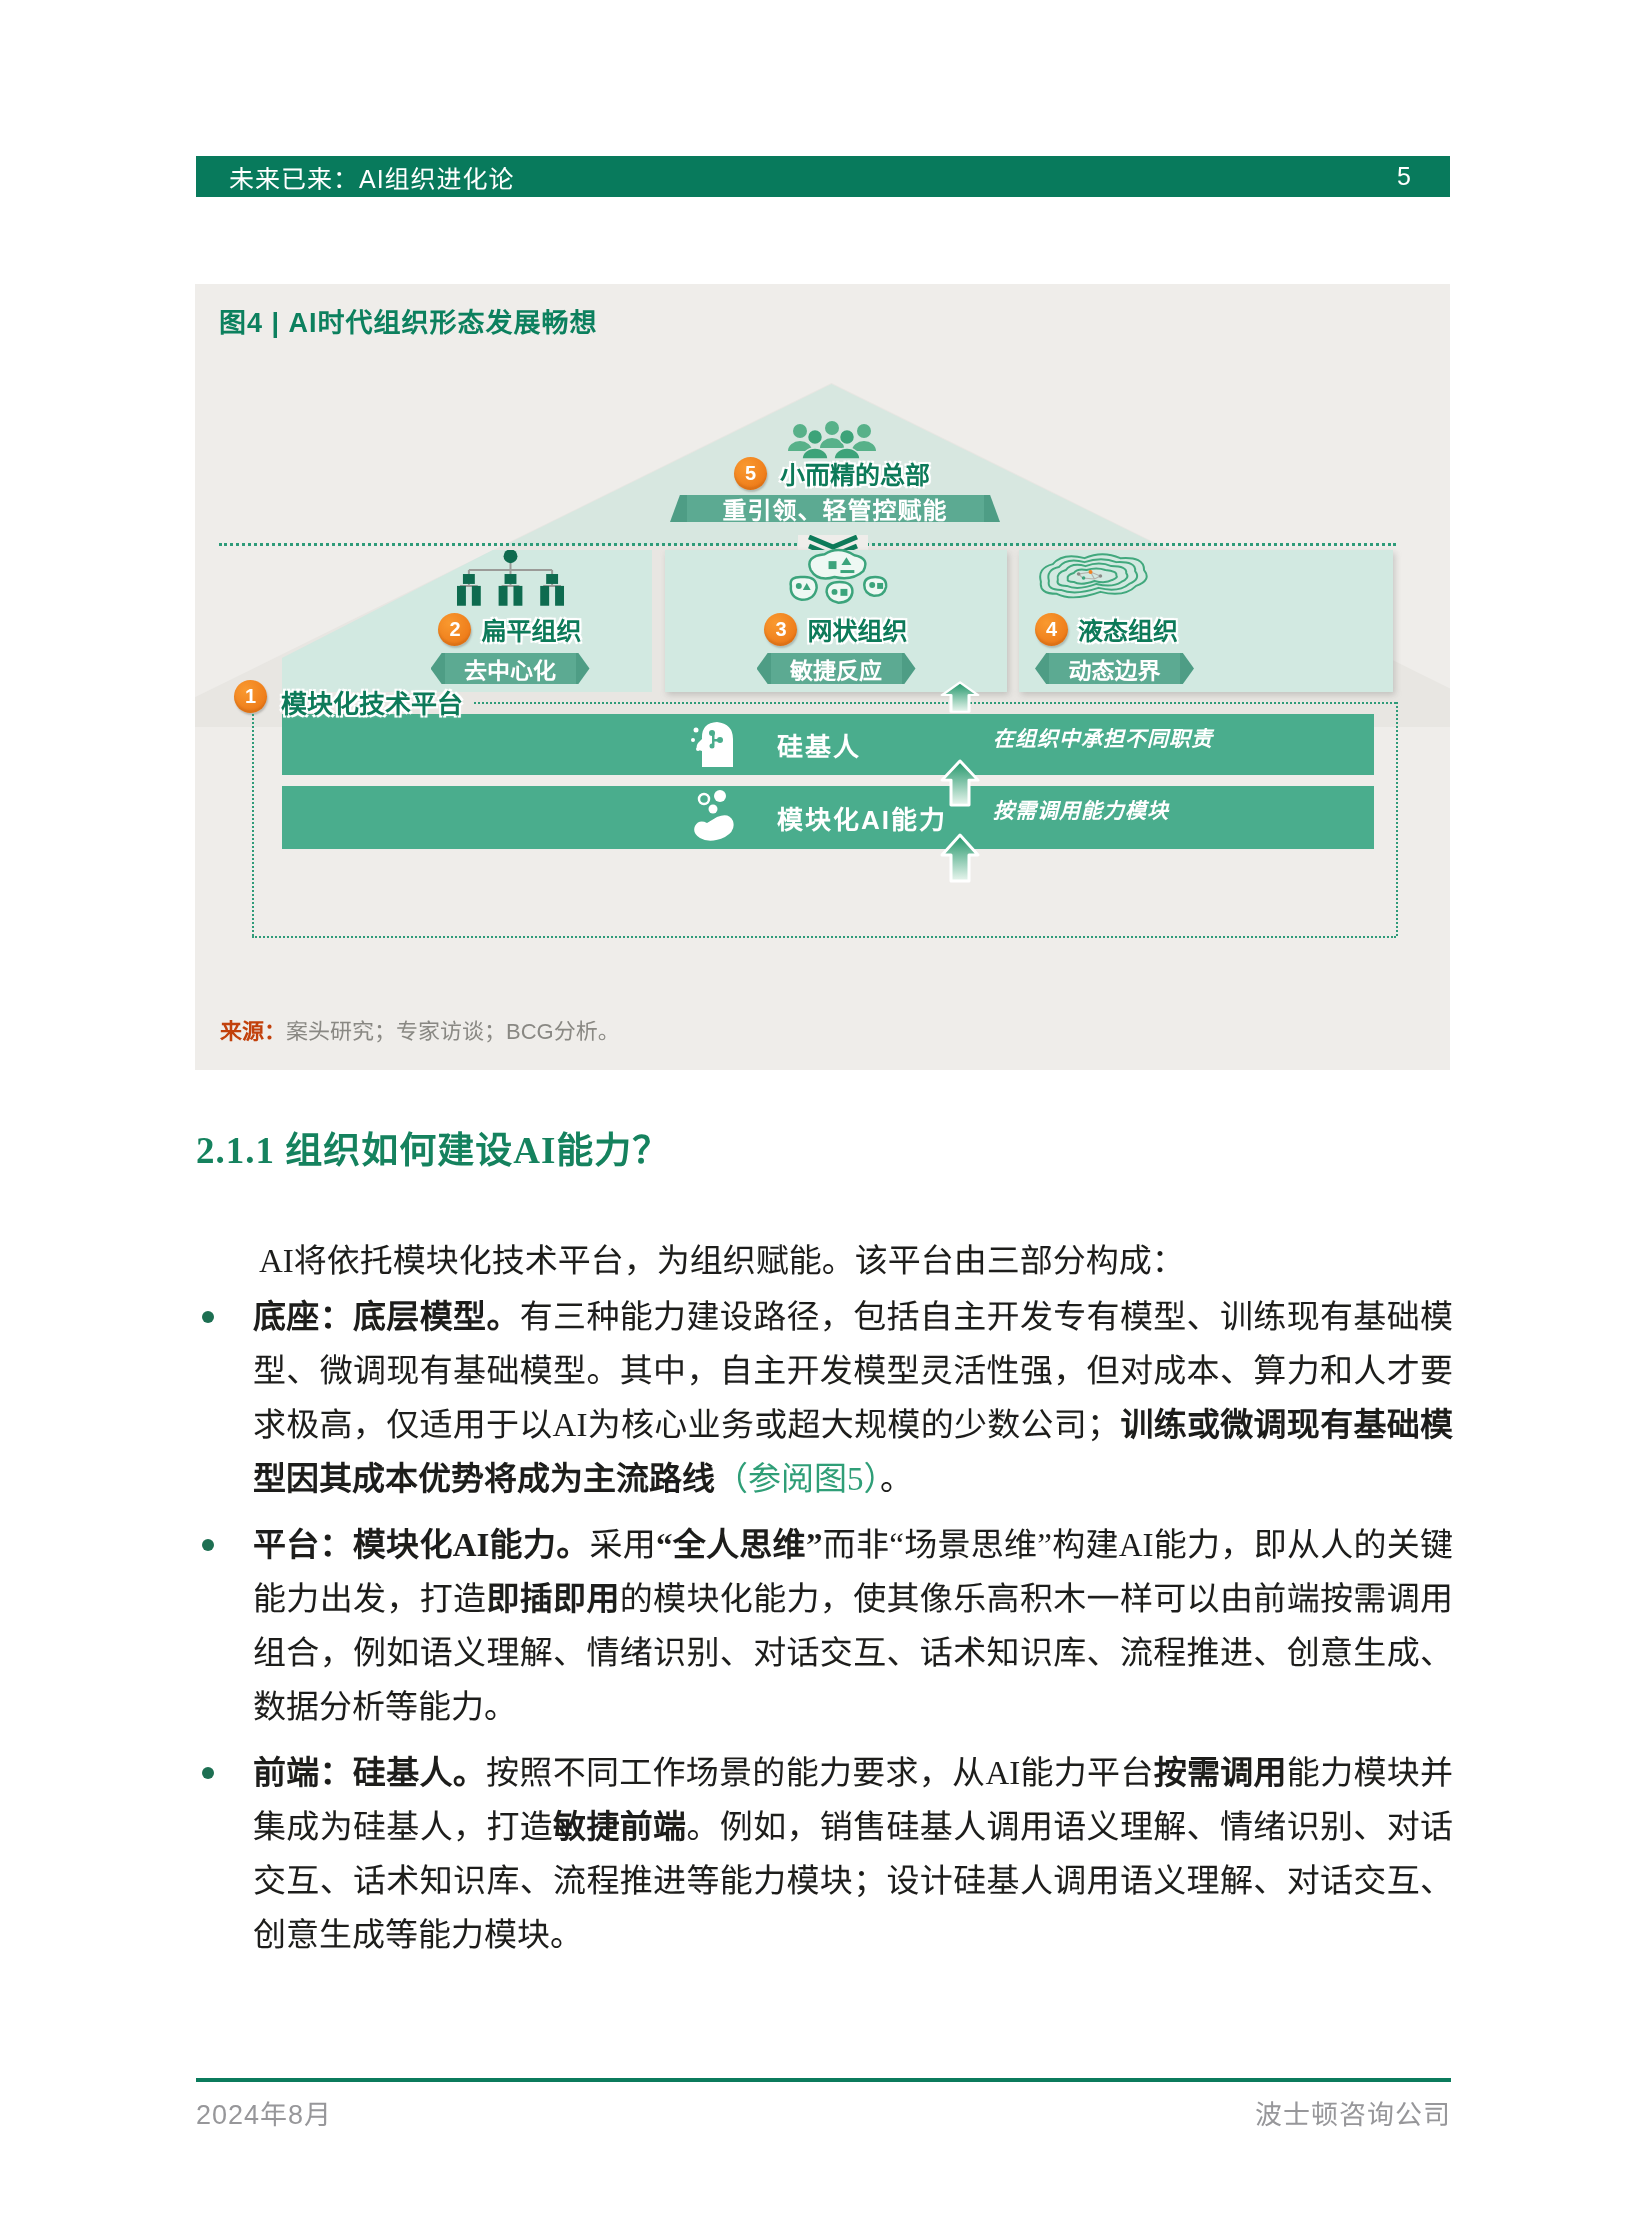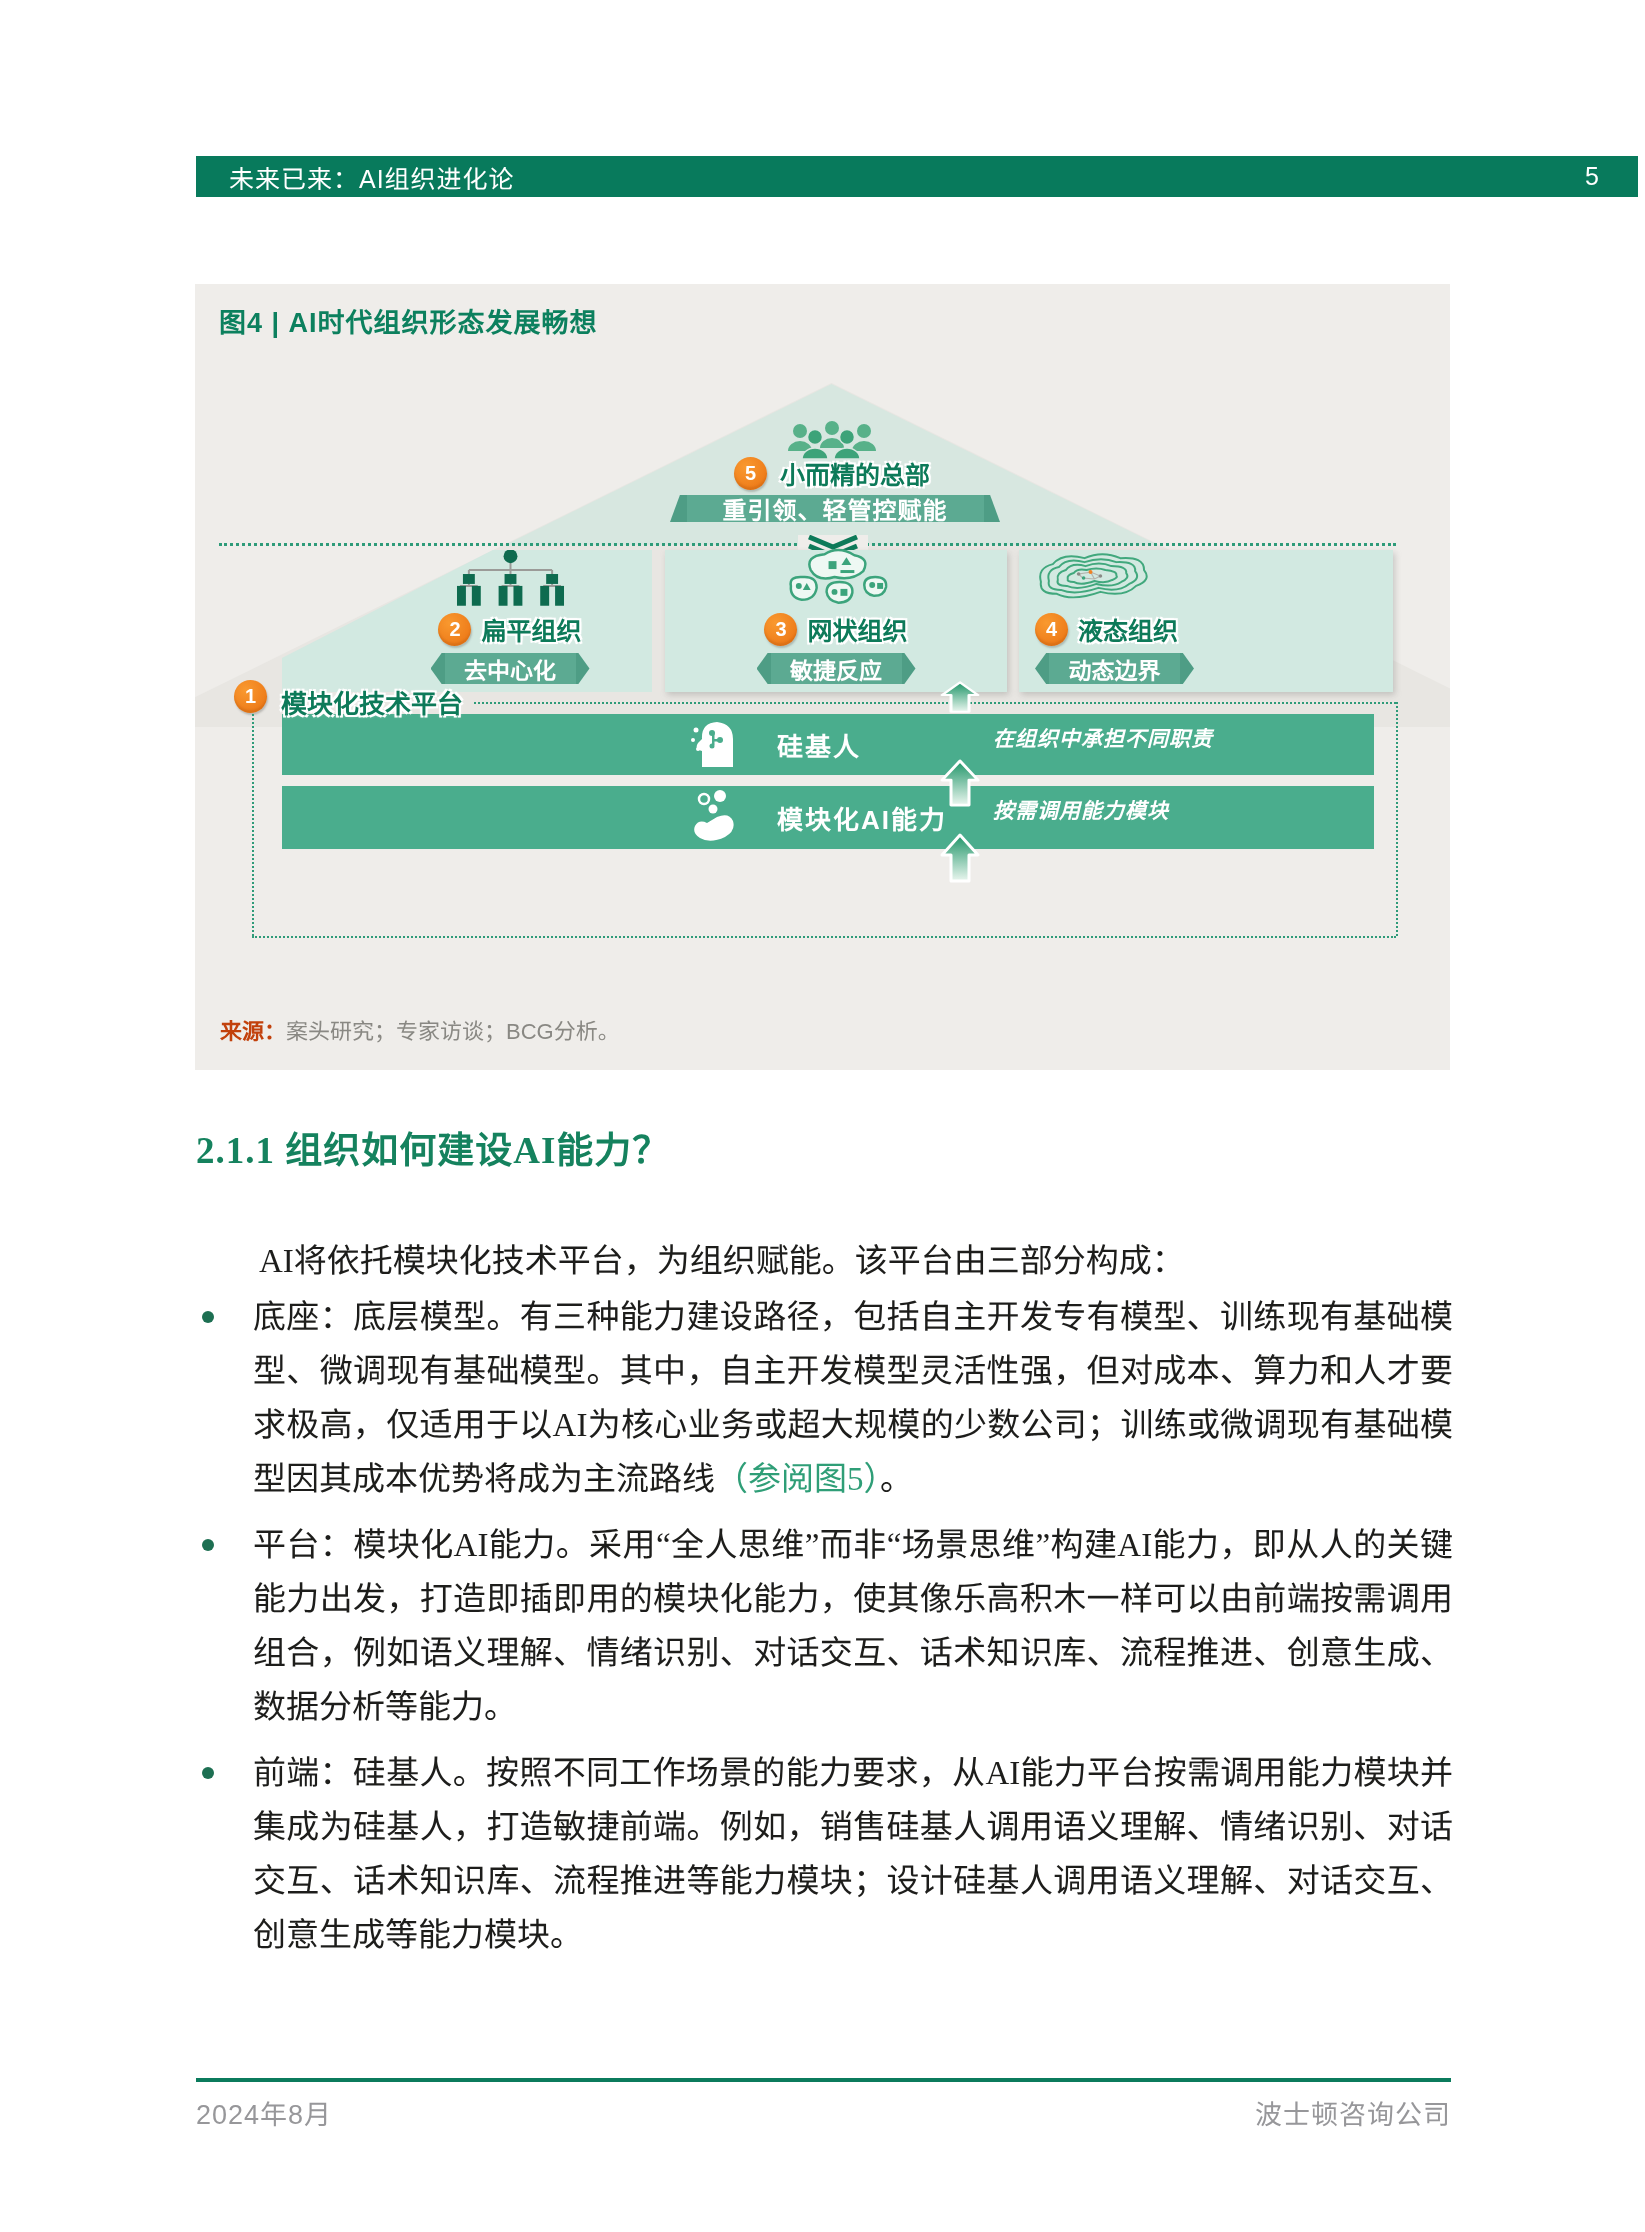--- a/index.html
+++ b/index.html
@@ -3,21 +3,21 @@
 <meta charset="utf-8">
 <style>
   html,body{margin:0;padding:0;}
   body{
     width:1646px;height:2233px;position:relative;background:#ffffff;
     font-family:"Liberation Sans","DejaVu Sans",sans-serif;
     -webkit-font-smoothing:antialiased;
   }
   
   .header-bar{
-    position:absolute;left:196px;top:156px;width:1442px;height:41px;
+    position:absolute;left:196px;top:156px;width:1254px;height:41px;
     background:#087a5c;color:#fff;display:flex;align-items:center;
     justify-content:space-between;padding:0 38px 0 33px;box-sizing:border-box;
     font-size:25px;letter-spacing:1px;
   }
   
   .figure-panel{
     position:absolute;left:195px;top:284px;width:1255px;height:786px;
     background:#efedea;overflow:hidden;
   }
   .figure-title{
@@ -120,21 +120,21 @@
   #bullets{position:absolute;left:196px;top:1290px;width:1257px;}
   .bullet{position:relative;padding-left:57px;margin-bottom:12px;}
   .bullet .dot{
     position:absolute;left:6px;top:21px;width:12px;height:12px;border-radius:50%;
     background:#1d6f52;
   }
   .btext{
     margin:0;font-family:"Liberation Serif","DejaVu Serif",serif;
     font-size:33px;color:#1d1d1b;line-height:54px;text-align:justify;
   }
-  .seg-bold{font-weight:400;}
+  .seg-bold{font-weight:700;}
   .seg-green{color:#2f9e77;}
   
   .footer-rule{position:absolute;left:196px;top:2078px;width:1255px;height:4px;background:#0b7b5c;}
   .page-footer{
     position:absolute;left:196px;top:2093px;width:1255px;display:flex;
     justify-content:space-between;color:#97979a;font-size:27px;
     font-family:"Liberation Sans","DejaVu Sans",sans-serif;letter-spacing:1px;text-align:center;
   }
 </style>
 </head>

